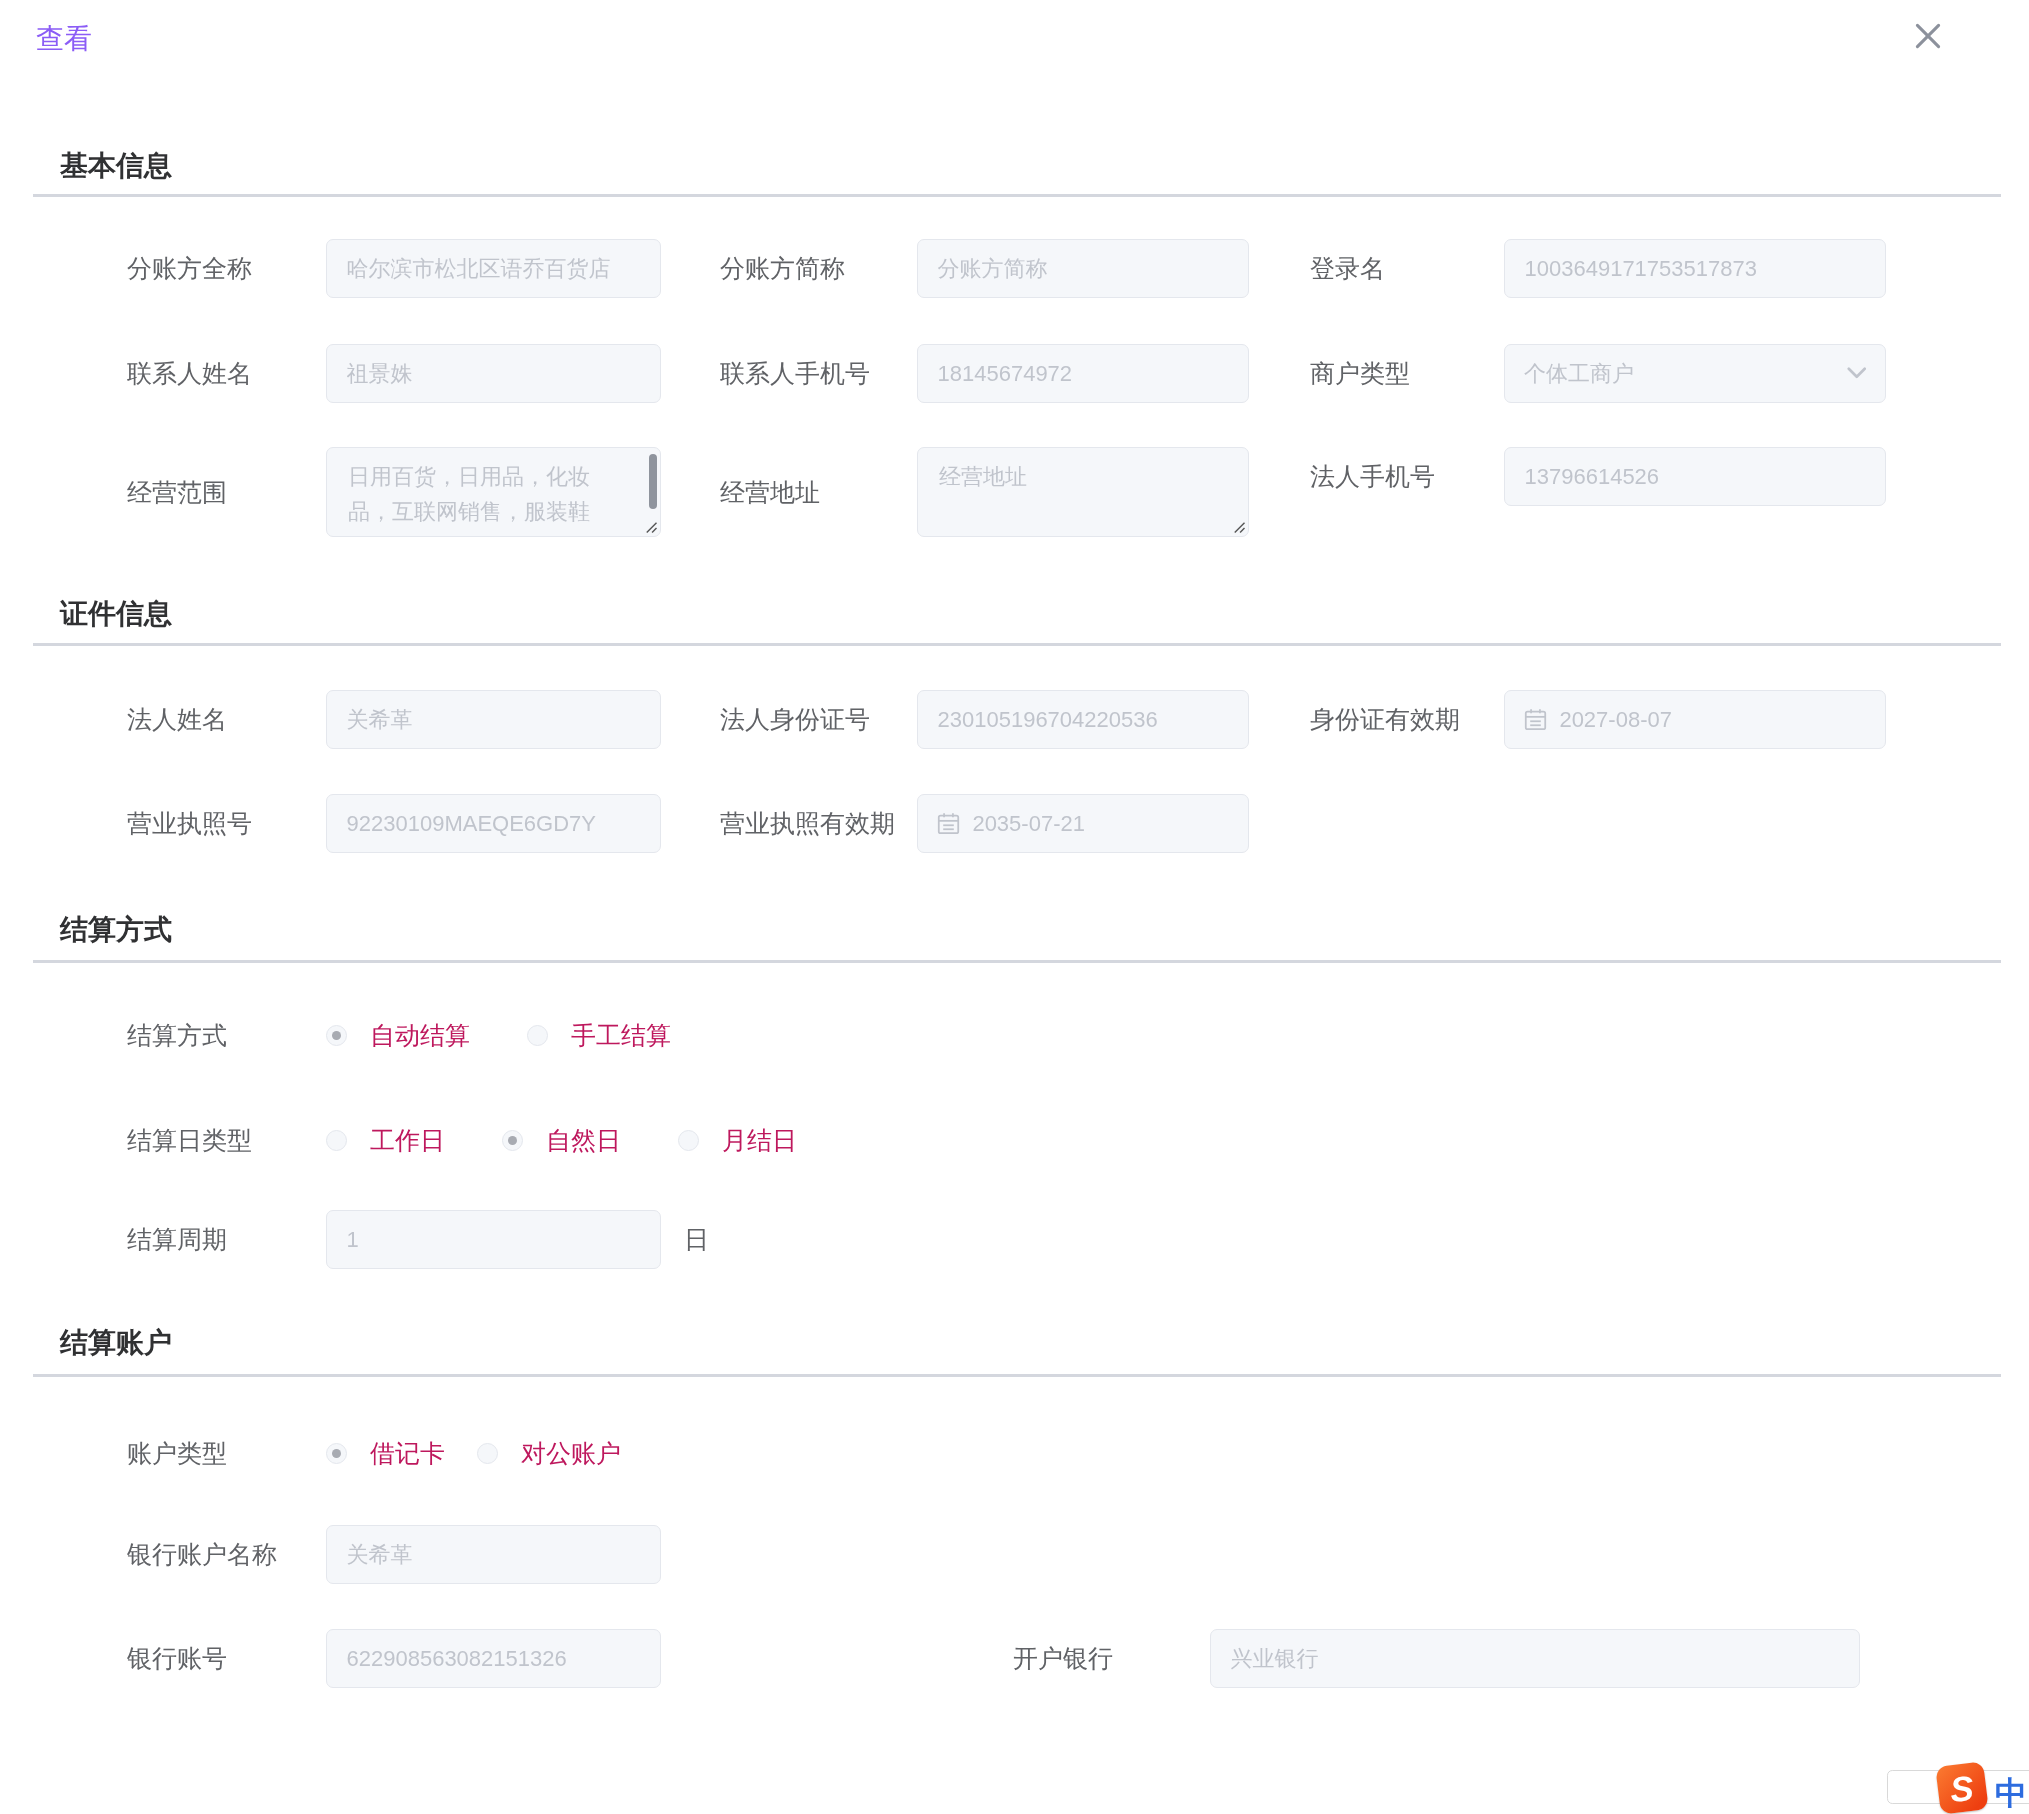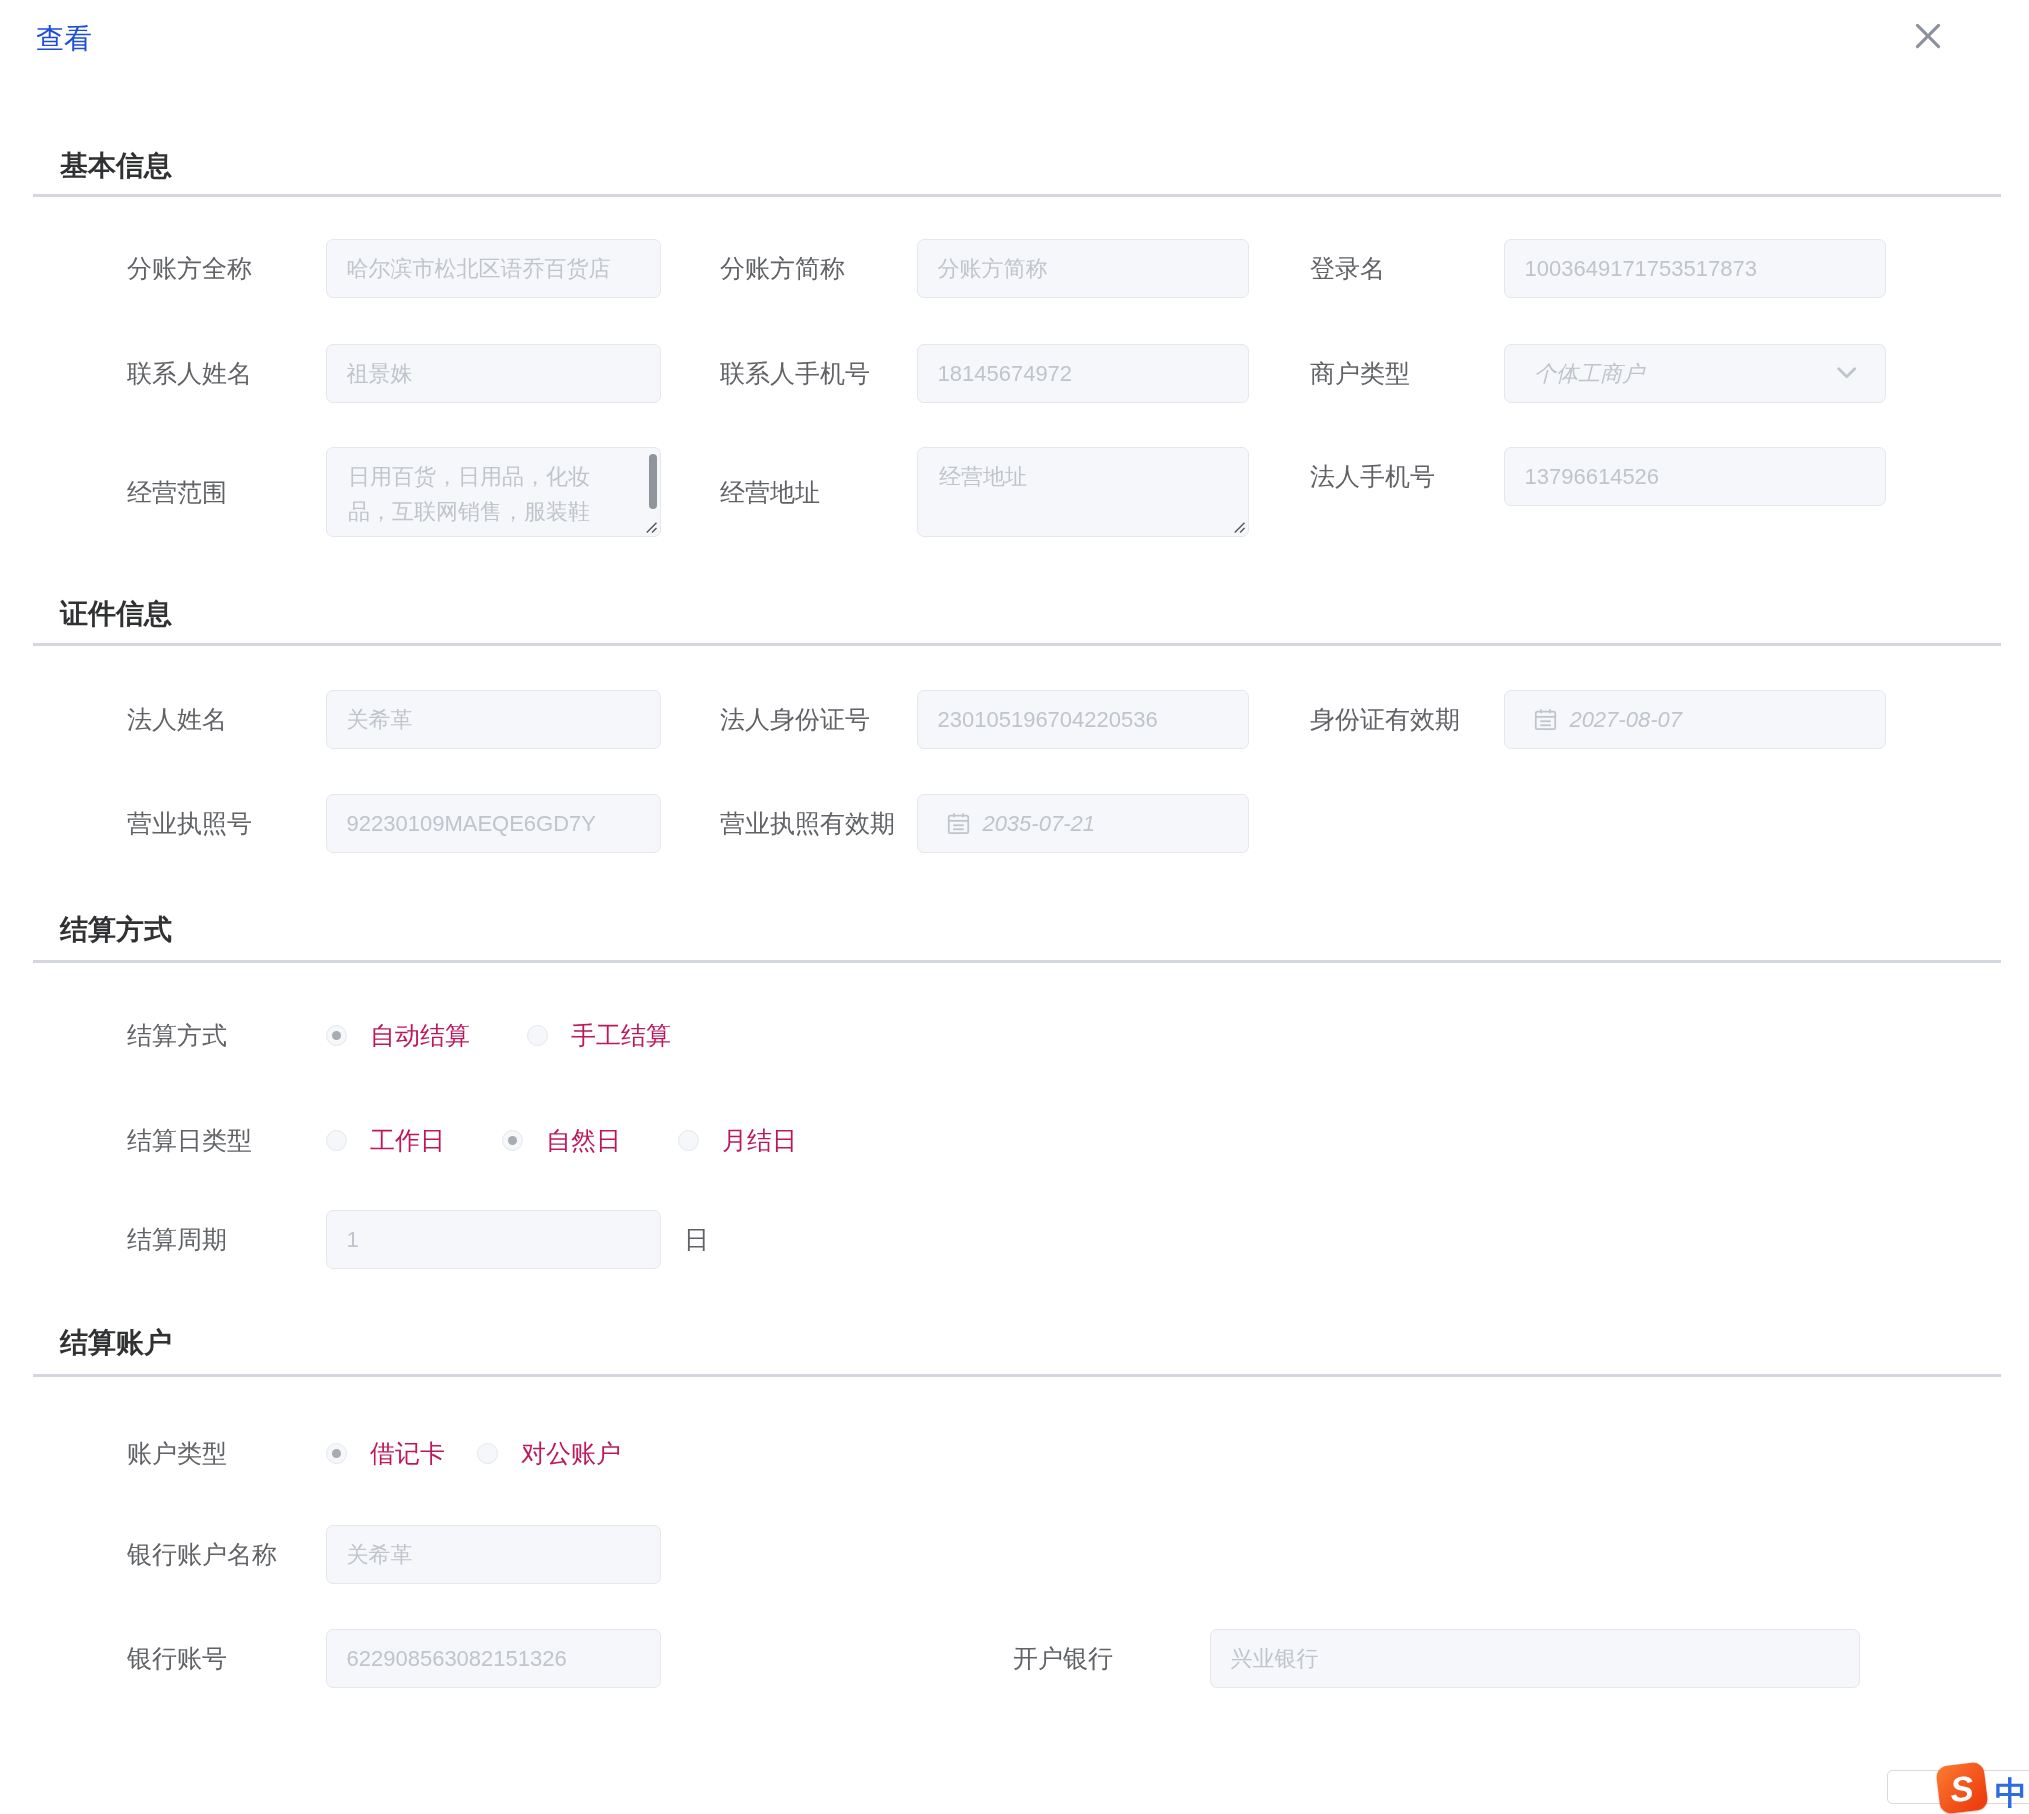--- a/index.html
+++ b/index.html
@@ -2,40 +2,40 @@
 <html style="font-size:14px"><head>
 <meta charset="utf-8">
 <style>
   * { margin:0; padding:0; box-sizing:border-box; }
   html,body { width:2030px; height:1815px; }
   body {
     position:relative; background:#ffffff; overflow:hidden;
     font-family:"Liberation Sans","DejaVu Sans",sans-serif;
     color:#606266;
   }
-  .dialog-title { position:absolute; left:36px; top:19.5px; font-size:28px; color:#1d4ed8; }
+  .dialog-title { position:absolute; left:36px; top:19.5px; font-size:28px; color:#8b5cf6; }
   .close-btn { position:absolute; left:1906px; top:14px; width:43px; height:43px; cursor:pointer;
                display:flex; align-items:center; justify-content:center; }
   .section-title { position:absolute; left:60px; font-size:28px; font-weight:bold; color:#303133; }
   .divider { position:absolute; left:33px; right:29px; height:2.7px; background:#d4d7de; }
   .row { position:absolute; left:127px; right:0; display:flex; align-items:flex-start; }
   .flabel { font-size:25px; color:#606266; line-height:59px; white-space:nowrap; overflow:hidden; }
   .w1 { width:199px; } .w2 { width:197px; margin-left:59px; } .w3 { width:194px; margin-left:61px; }
   .ctl { position:relative; }
   .c1 { width:335px; } .c2 { width:332px; } .c3 { width:382px; } .cbank { width:650px; }
   input.box, textarea.box, .box {
     background:#f5f7fa; border:0.9px solid #e4e7ed; border-radius:7px;
     color:#c0c4cc; font-size:22px; font-family:inherit;
   }
   input.box { height:59px; width:100%; padding:0 19.5px; }
   input.box::placeholder, textarea.box::placeholder { color:#c0c4cc; opacity:1; }
   textarea.box { width:100%; height:90px; padding:10.6px 50px 10.6px 21px; line-height:35px;
                  resize:none; overflow:hidden; display:block; }
   textarea.addr { padding:10.6px 21px; }
-  .sel, .datebox { height:59px; width:100%; display:flex; align-items:center; padding:0 29px;font-style:italic; }
+  .sel, .datebox { height:59px; width:100%; display:flex; align-items:center; padding:0 19px; }
   .sel { justify-content:space-between; }
   .datebox svg { margin-right:12.4px; flex:none; }
   .scroll-thumb { position:absolute; right:4.4px; top:7px; width:8px; height:55px; background:#8f949d; border-radius:4.4px; }
   .resize-grip { position:absolute; right:3.5px; bottom:3.5px; }
   .radio-row { display:flex; align-items:center; height:28px; }
   .radio-row .flabel { line-height:28px; }
   .radio-item { display:flex; align-items:center; margin-right:57px; }
   .radio { width:21px; height:21px; border-radius:50%; background:#f5f7fa; border:0.9px solid #e4e7ed;
            margin-right:23px; position:relative; flex:none; }
   .radio.checked::after { content:""; position:absolute; left:50%; top:50%; width:8.9px; height:8.9px;

